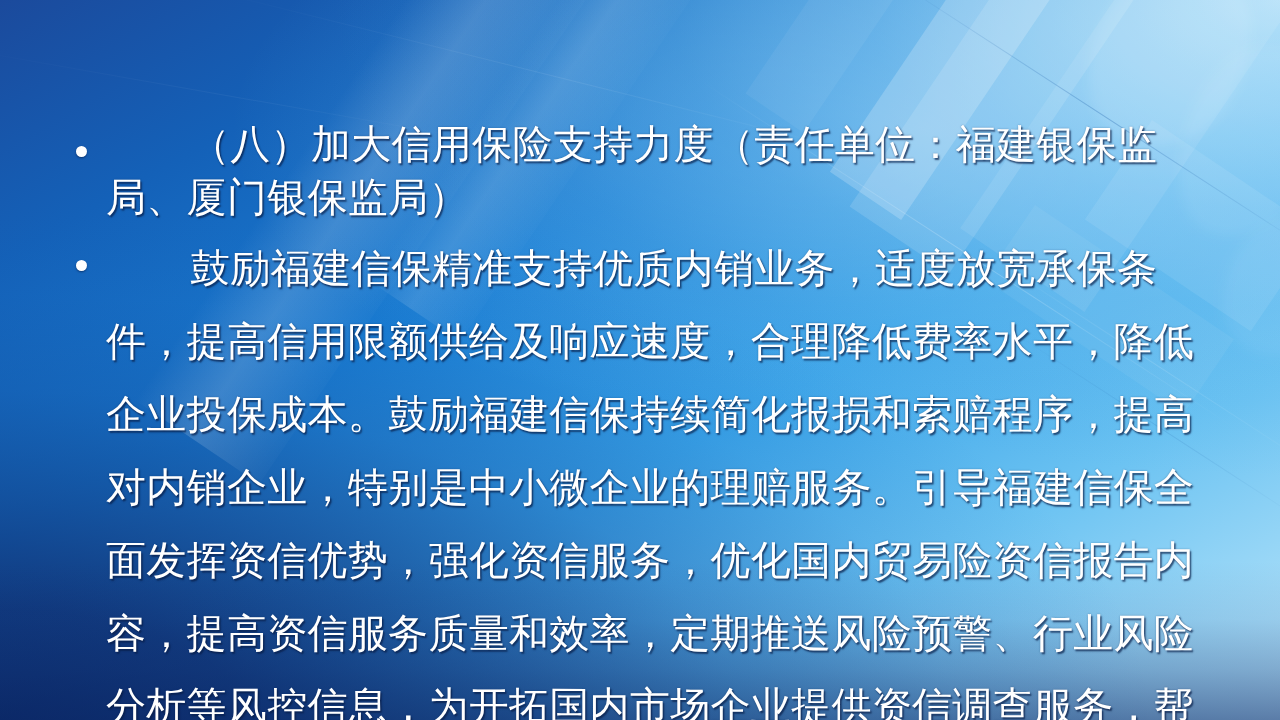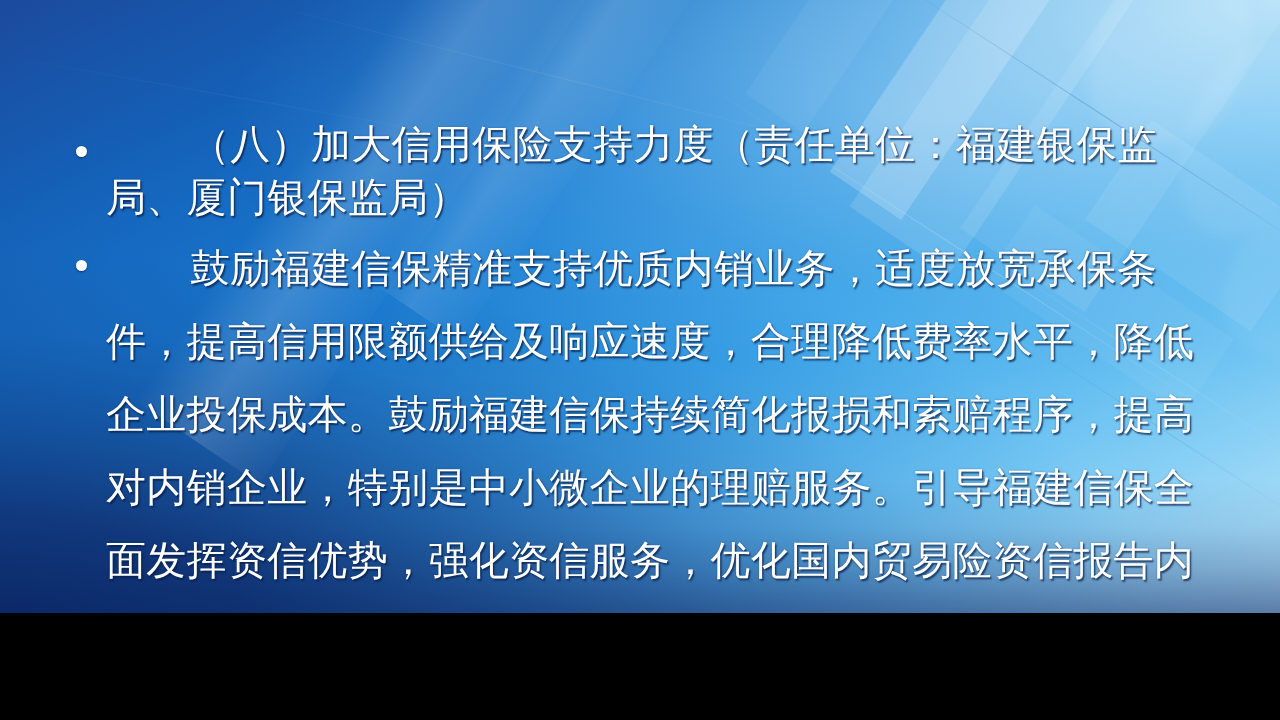--- a/index.html
+++ b/index.html
@@ -4,21 +4,21 @@
 <title>Slide</title>
 <style>
   html, body {
     margin: 0;
     padding: 0;
     background: #000;
   }
   .slide {
     position: relative;
     width: 1280px;
-    height: 613px;
+    height: 720px;
     overflow: hidden;
     font-family: "Liberation Serif", "DejaVu Serif", serif;
     
     background:
       linear-gradient(to bottom right,
         #1b4a9c 0%,
         #1461b8 18%,
         #1a7ed4 38%,
         #3aa3e8 58%,
         #6cc3f2 76%,

